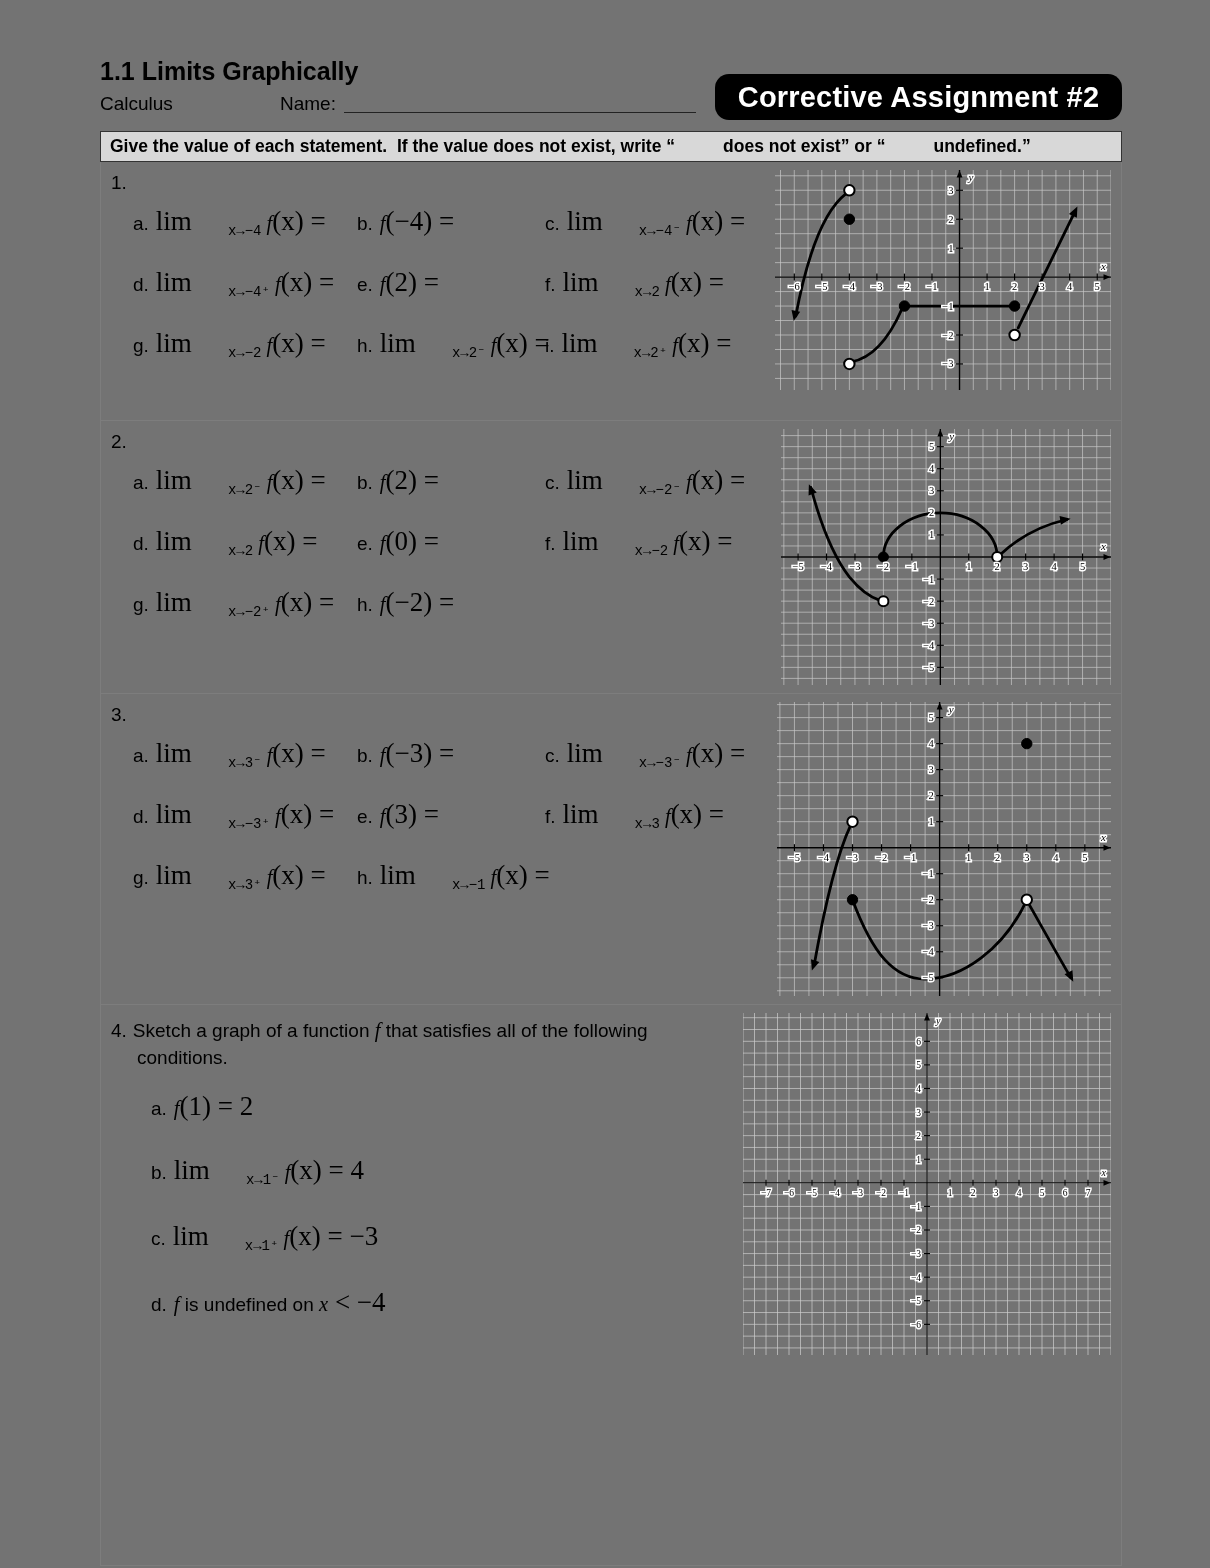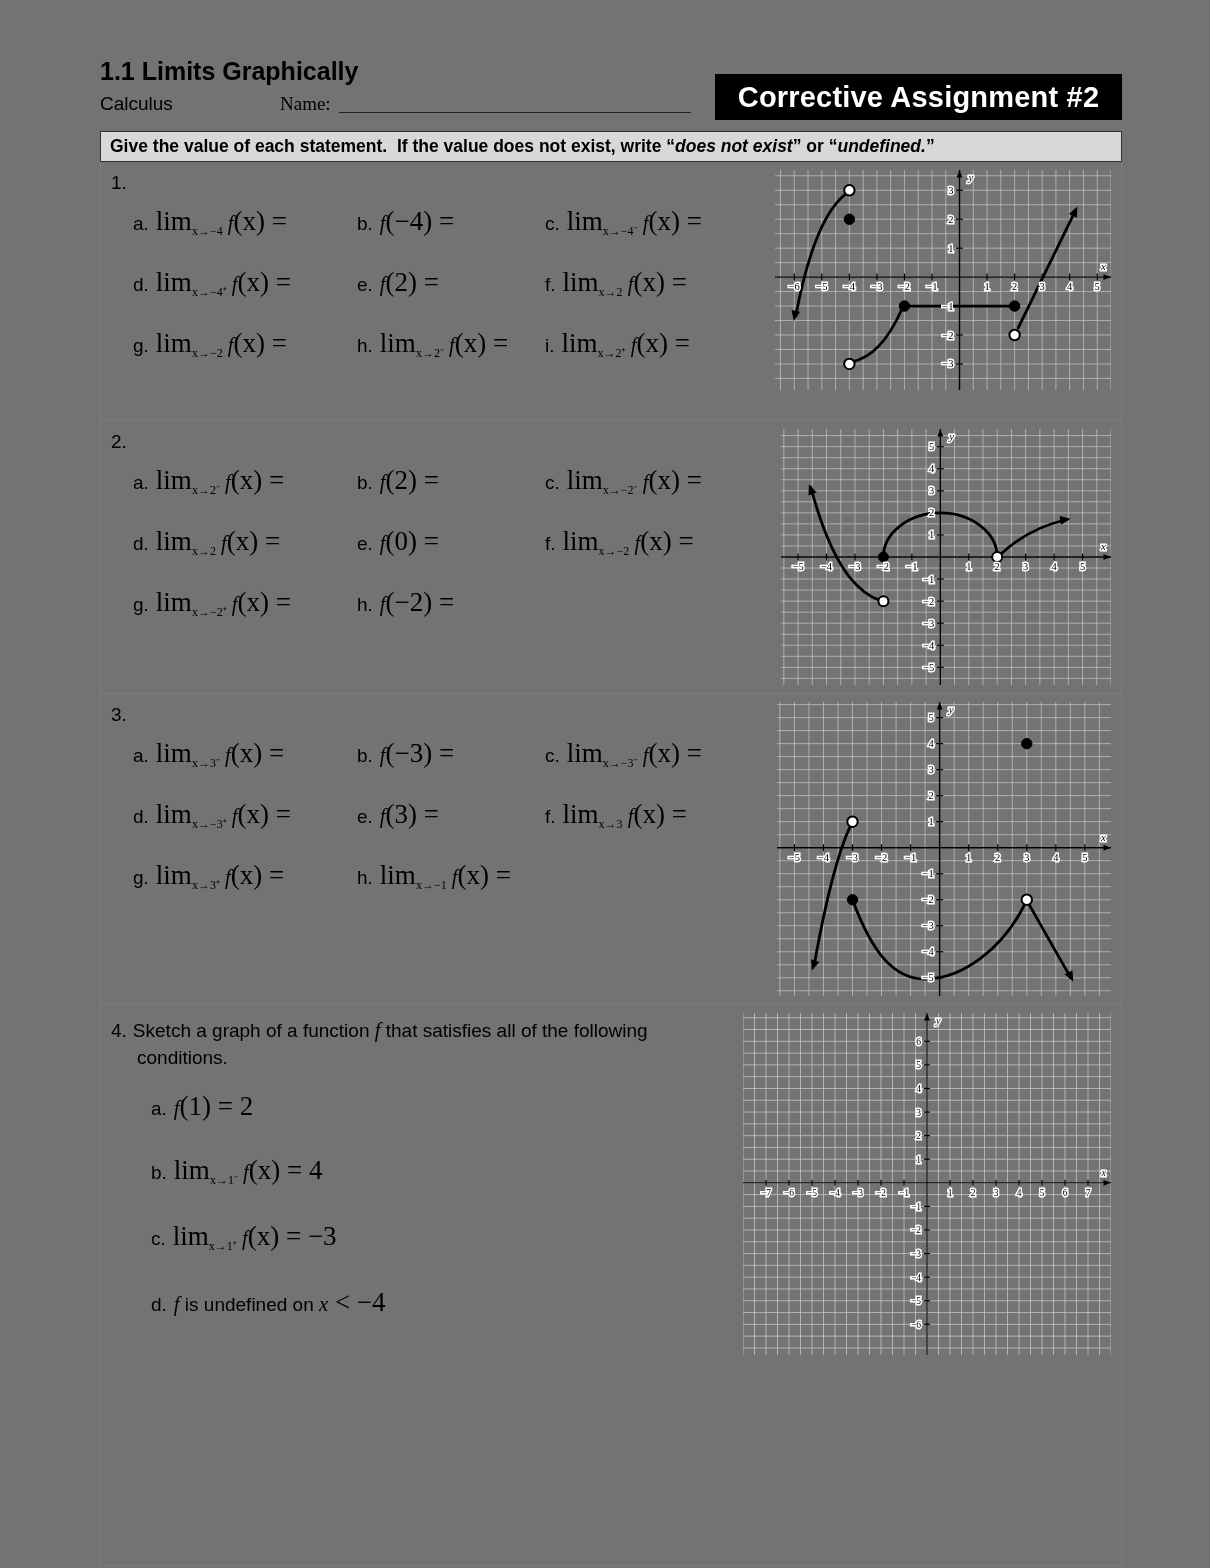--- a/index.html
+++ b/index.html
@@ -2,31 +2,31 @@
 <html><head>
 <meta charset="utf-8">
 <style>
   *{margin:0;padding:0;box-sizing:border-box;}
   html,body{background:#fff;}
   body{font-family:"Liberation Sans","DejaVu Sans",sans-serif;color:#000;}
   .page{width:1210px;height:1568px;position:relative;background:#737373;padding:56px 88px 20px 100px;}
   .title{font-size:25px;font-weight:700;line-height:30px;}
   .subrow{display:flex;align-items:flex-start;margin-top:7px;font-size:19px;height:26px;}
   .subject{width:180px;}
-  .name-label{white-space:nowrap;font-family:Liberation Serif, serif;}
+  .name-label{white-space:nowrap;}
   .name-line{display:inline-block;width:352px;border-bottom:1.6px solid #222;height:20px;margin-left:8px;}
   .banner{position:absolute;top:74px;right:88px;width:407px;height:46px;background:#000;color:#fff;
-          font-size:29px;font-weight:700;display:flex;align-items:center;justify-content:center;letter-spacing:0.2px;}
+          font-size:29px;font-weight:700;display:flex;align-items:center;justify-content:center;letter-spacing:0.2px;border-radius:14px;}
   .instruction{margin-top:12px;border:1px solid #333;background:#d8d8d8;padding:4px 9px;font-size:17.5px;font-weight:700;line-height:21px;}
   .seg-b{font-weight:700;margin-top:20px;}
-  .seg-bi{font-weight:700;font-style:italic;}
+  .seg-bi{font-weight:700;margin-left:48px;}
   .seg-t{font-size:19px;}
   .seg-r{font-family:"Liberation Serif","DejaVu Serif",serif;font-size:27px;}
   .seg-m{font-family:"Liberation Serif","DejaVu Serif",serif;font-size:20.5px;font-style:italic;}
-  .seg-s{font-family:Liberation Serif, serif;font-size:12px;vertical-align:-5px;}
+  .seg-s{font-family:Liberation Mono, monospace;font-size:14px;vertical-align:-5px;margin-left:36px;}
   .rows{border:1px solid #7d7d7d;border-top:none;margin-top:0;}
   .row{display:flex;padding:6px 10px 8px 8px;position:relative;}
   .row + .row{border-top:1px solid #7d7d7d;}
   .row1{min-height:258px;}
   .row2{min-height:264px;}
   .row3{min-height:298px;}
   .row4{min-height:561px;}
   .left{flex:1 1 auto;min-width:0;}
   .graphbox{flex:0 0 auto;margin-left:auto;padding-top:2px;}
   .pnum{font-size:19px;margin:4px 0 2px 2px;}

